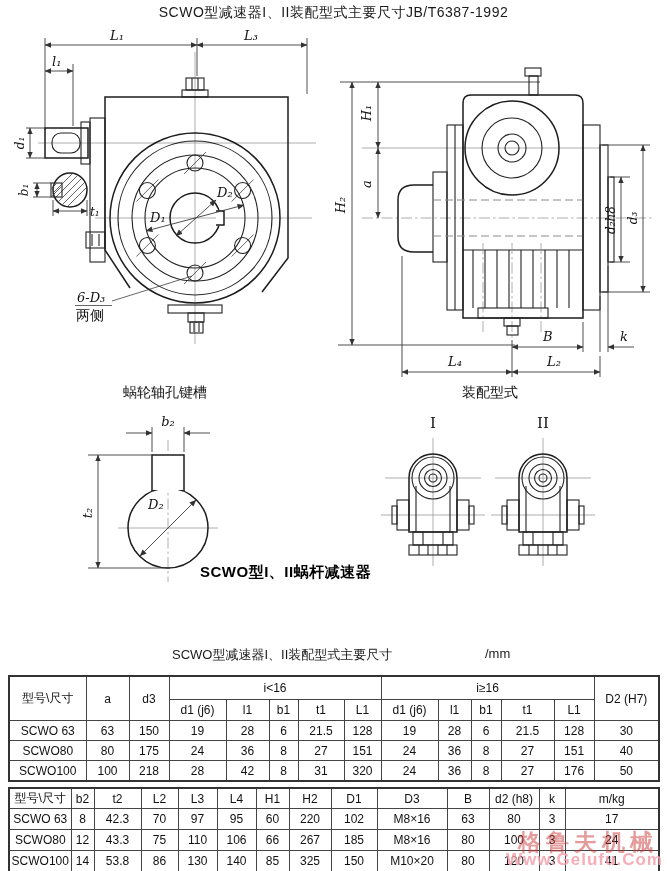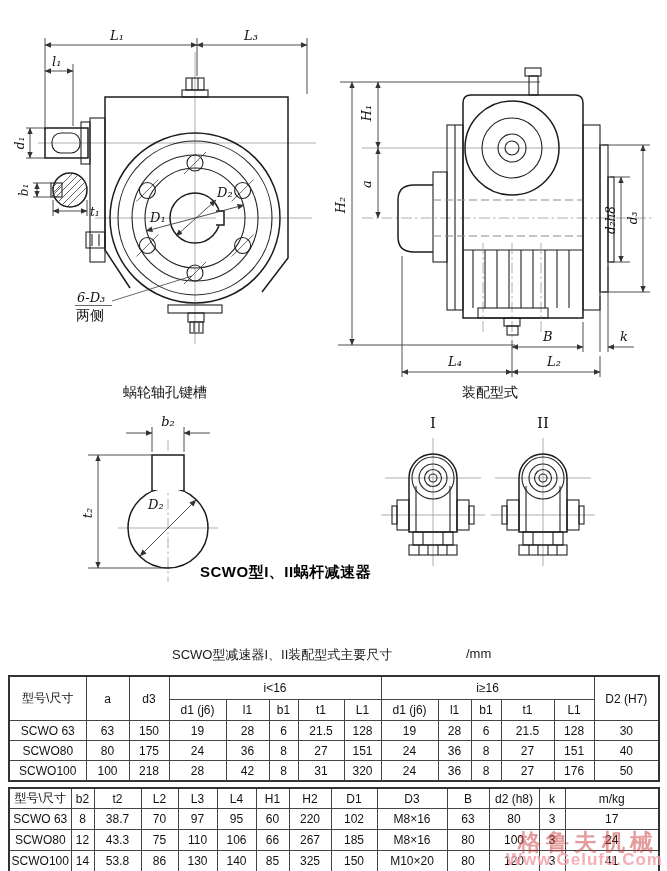--- a/index.html
+++ b/index.html
@@ -17,21 +17,21 @@
   .cld{fill:none;stroke:#9a9a9a;stroke-width:.8;stroke-dasharray:11 3 2.5 3;}
   .hid{fill:none;stroke:#8a8a8a;stroke-width:1;stroke-dasharray:8 4;}
   text.dim{font:italic 13px "DejaVu Serif",serif;fill:#111;}
   text.dims{font:italic 12px "DejaVu Serif",serif;fill:#111;}
   text.cjk{font:14px "Liberation Sans",sans-serif;fill:#111;}
   text.rom{font:15px "DejaVu Serif",serif;fill:#111;}
   .headline{position:absolute;top:563px;left:200px;font-size:15px;font-weight:bold;
         color:#000;letter-spacing:.5px;}
   .caption{position:absolute;top:646px;left:0;width:667px;font-size:13px;color:#1a1a1a;}
   .caption .cap-text{position:absolute;left:172px;top:0;}
-  .caption .unit{position:absolute;left:466px;top:0;}
+  .caption .unit{position:absolute;left:485px;top:0;}
   table.t{position:absolute;left:8px;border-collapse:collapse;table-layout:fixed;
         width:650px;border:2px solid #333;font-size:12px;color:#111;}
   table.t td{border:1.2px solid #444;text-align:center;vertical-align:middle;
         padding:0;overflow:hidden;white-space:nowrap;}
   table.t1{top:675px;}
   table.t2{top:787px;}
   table.t1 tr.h1 td{height:22px;}
   table.t1 tr.h2 td{height:20px;}
   table.t1 tr.d td{height:19px;}
   table.t2 tr.h td{height:19px;}
@@ -40,20 +40,21 @@
   .wm-stamp{position:absolute;top:827px;left:518px;font-family:"DejaVu Serif",serif;
         font-size:23px;font-weight:bold;letter-spacing:5px;color:rgba(200,55,55,.5);}
   .wm-url{position:absolute;top:850px;left:506px;font-size:17px;font-weight:bold;
         color:rgba(243,160,170,.85);letter-spacing:1px;}
 </style>
 </head>
 <body>
 
 <div class="page">
 
+  <div class="doc-title">SCWO型减速器I、II装配型式主要尺寸JB/T6387-1992</div>
 
   <svg class="drawing" width="667" height="620" viewBox="0 0 667 620">
     <defs>
       <marker id="ar" viewBox="0 0 10 10" refX="9" refY="5" markerWidth="8" markerHeight="8" orient="auto-start-reverse">
           <path d="M0,1 L9.5,5 L0,9 Z" fill="#333"></path>
         </marker>
       <clipPath id="cpA">
           <circle cx="70" cy="190" r="16.2"></circle>
         </clipPath>
       <clipPath id="cpB">
@@ -506,21 +507,21 @@
       <td>D1</td>
       <td>D3</td>
       <td>B</td>
       <td>d2 (h8)</td>
       <td>k</td>
       <td>m/kg</td>
     </tr>
     <tr class="d">
       <td class="model-cell">SCWO 63</td>
       <td>8</td>
-      <td>38.7</td>
+      <td>42.3</td>
       <td>70</td>
       <td>97</td>
       <td>95</td>
       <td>60</td>
       <td>220</td>
       <td>102</td>
       <td>M8×16</td>
       <td>63</td>
       <td>80</td>
       <td>3</td>

